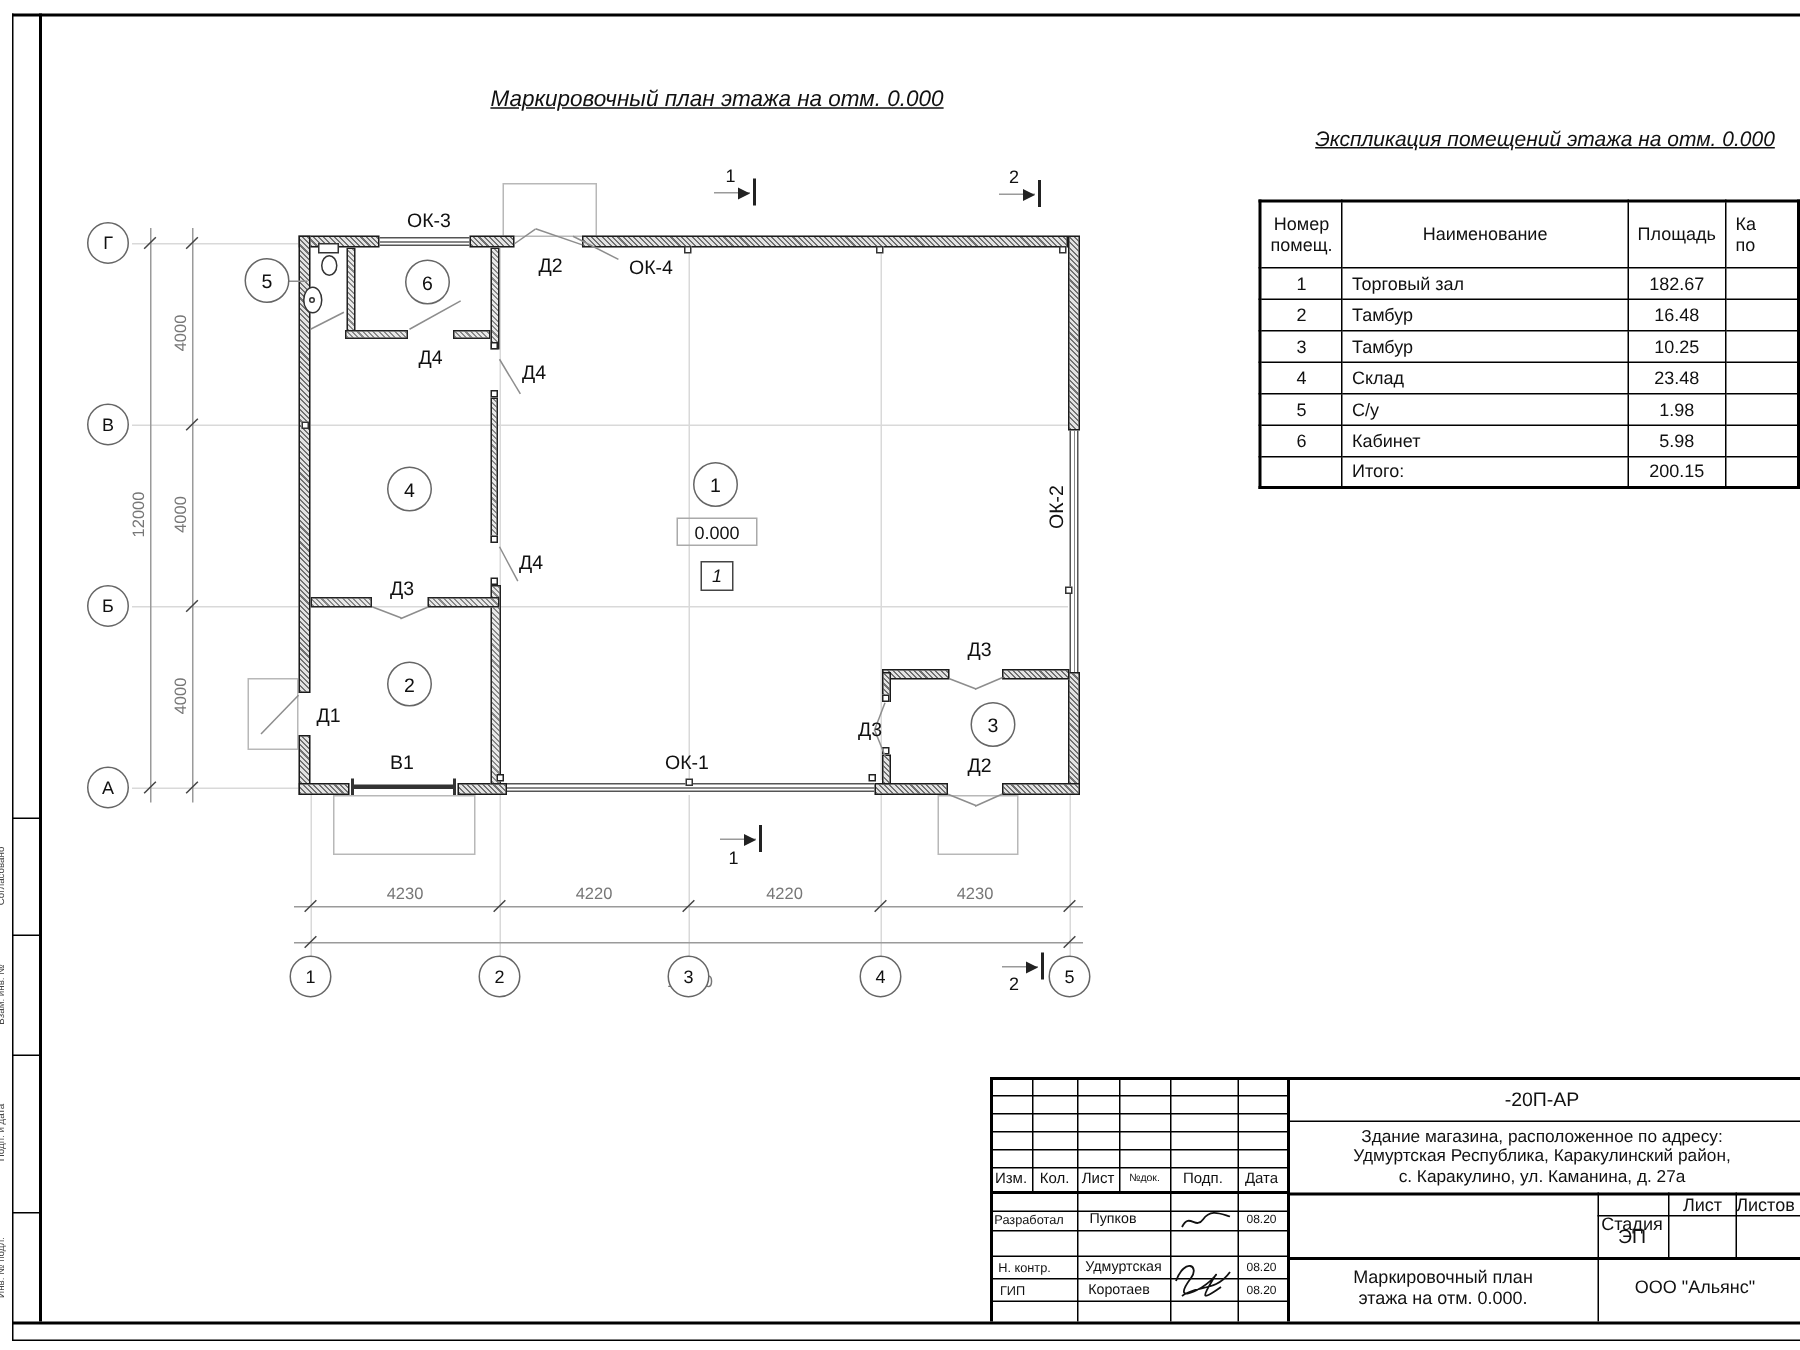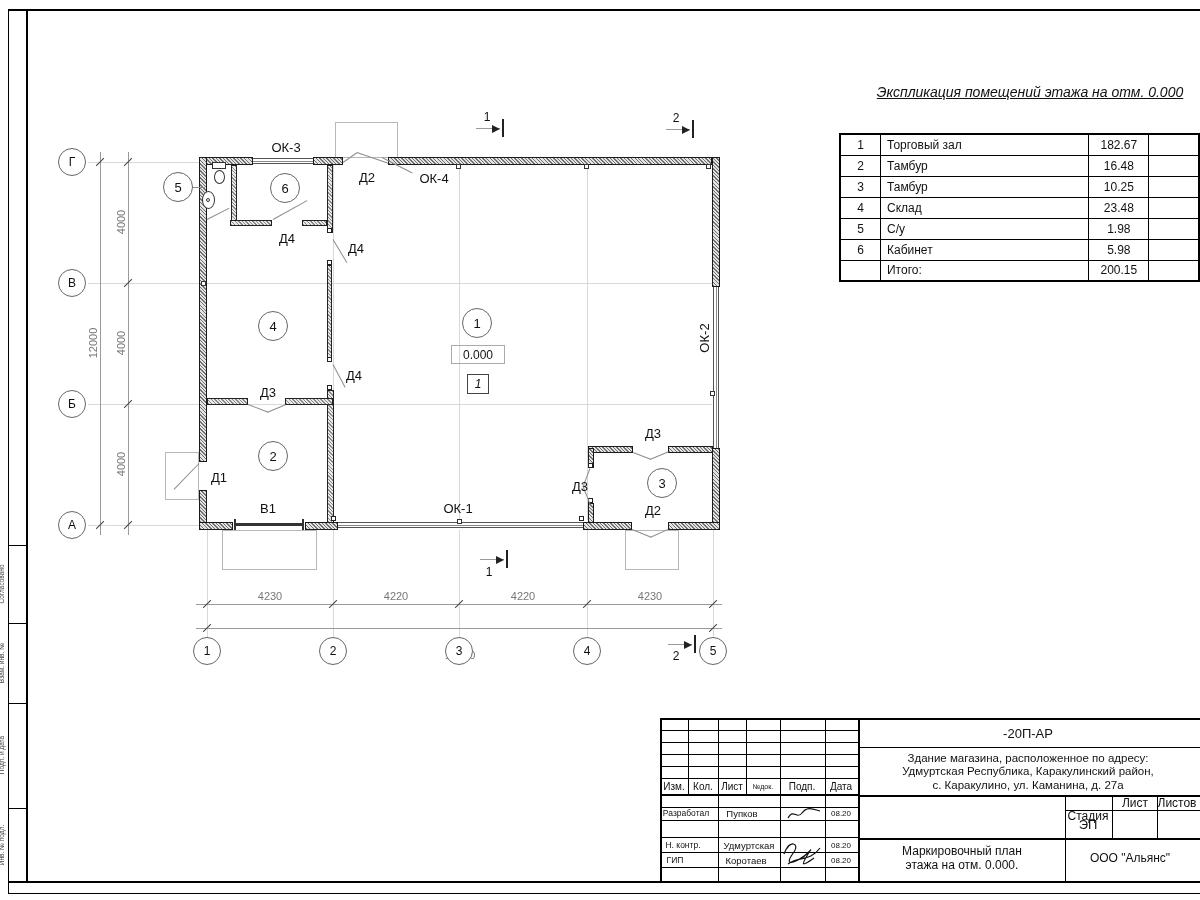--- a/index.html
+++ b/index.html
@@ -62,20 +62,21 @@
 
   <div class="frame" style="left:8px;top:545px;width:18px;height:1px;"></div>
   <div class="frame" style="left:8px;top:623px;width:18px;height:1px;"></div>
   <div class="frame" style="left:8px;top:703px;width:18px;height:1px;"></div>
   <div class="frame" style="left:8px;top:808px;width:18px;height:1px;"></div>
   <div class="sidelbl" style="left:1px;top:584px;">Согласовано</div>
   <div class="sidelbl" style="left:1px;top:663px;">Взам. инв. №</div>
   <div class="sidelbl" style="left:1px;top:755px;">Подп. и дата</div>
   <div class="sidelbl" style="left:1px;top:845px;">Инв. № подл.</div>
 
+  <div class="titl" style="left:478px;top:66px;font-size:15px;">Маркировочный план этажа на отм. 0.000</div>
   <div class="titl" style="left:1030px;top:92px;font-size:14px;">Экспликация помещений этажа на отм. 0.000</div>
 
   <div class="axl" style="left:88px;top:162px;width:113px;height:1px;"></div>
   <div class="axl" style="left:88px;top:283px;width:113px;height:1px;"></div>
   <div class="axl" style="left:88px;top:404px;width:113px;height:1px;"></div>
   <div class="axl" style="left:88px;top:525px;width:113px;height:1px;"></div>
   <div class="axl" style="left:207px;top:283px;width:505px;height:1px;"></div>
   <div class="axl" style="left:207px;top:404px;width:505px;height:1px;"></div>
   <div class="axl" style="left:333px;top:165px;width:1px;height:355px;"></div>
   <div class="axl" style="left:459px;top:165px;width:1px;height:355px;"></div>
@@ -280,20 +281,32 @@
     </div>
 
   <table id="extable">
     <colgroup>
         <col style="width:46px">
         <col style="width:241px">
         <col style="width:63px">
         <col style="width:60px">
       </colgroup>
     <tbody>
+        <tr class="hd">
+      <th>
+            <div>Номер</div>
+            <div>помещ.</div>
+          </th>
+      <th>Наименование</th>
+      <th>Площадь</th>
+      <th style="text-align:left;">
+            <div>Ка</div>
+            <div>по</div>
+          </th>
+    </tr>
     <tr class="r">
           <td class="c">1</td>
           <td>Торговый зал</td>
           <td class="c">182.67</td>
           <td></td>
         </tr>
     <tr class="r">
           <td class="c">2</td>
           <td>Тамбур</td>
           <td class="c">16.48</td>

